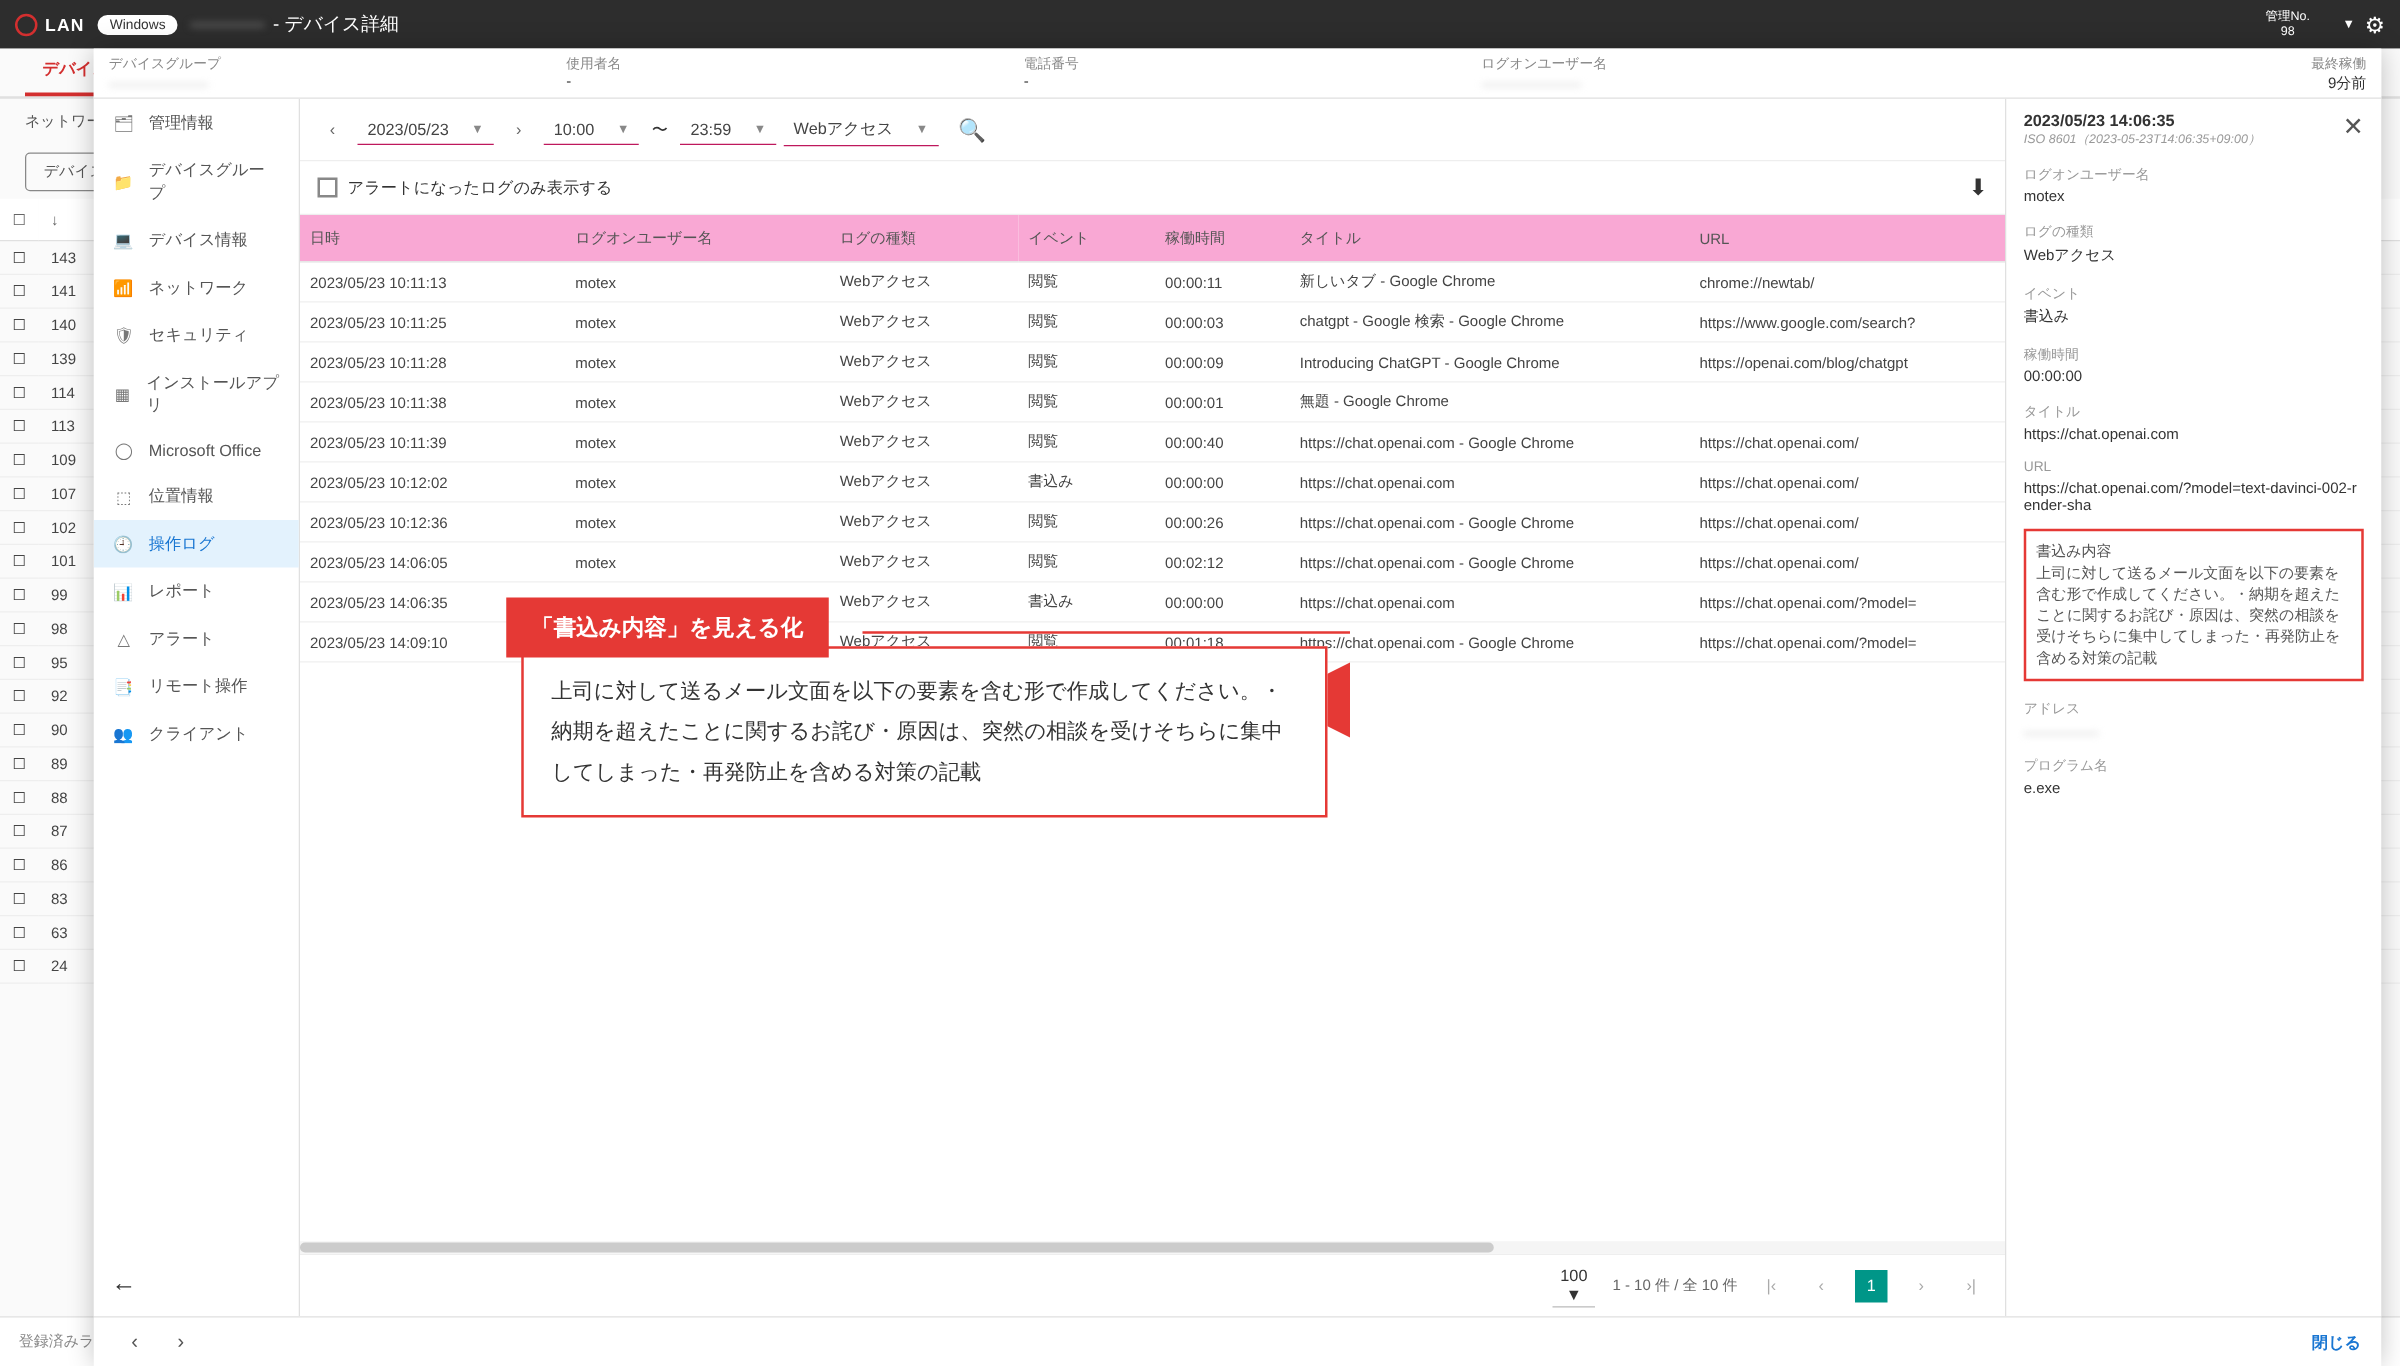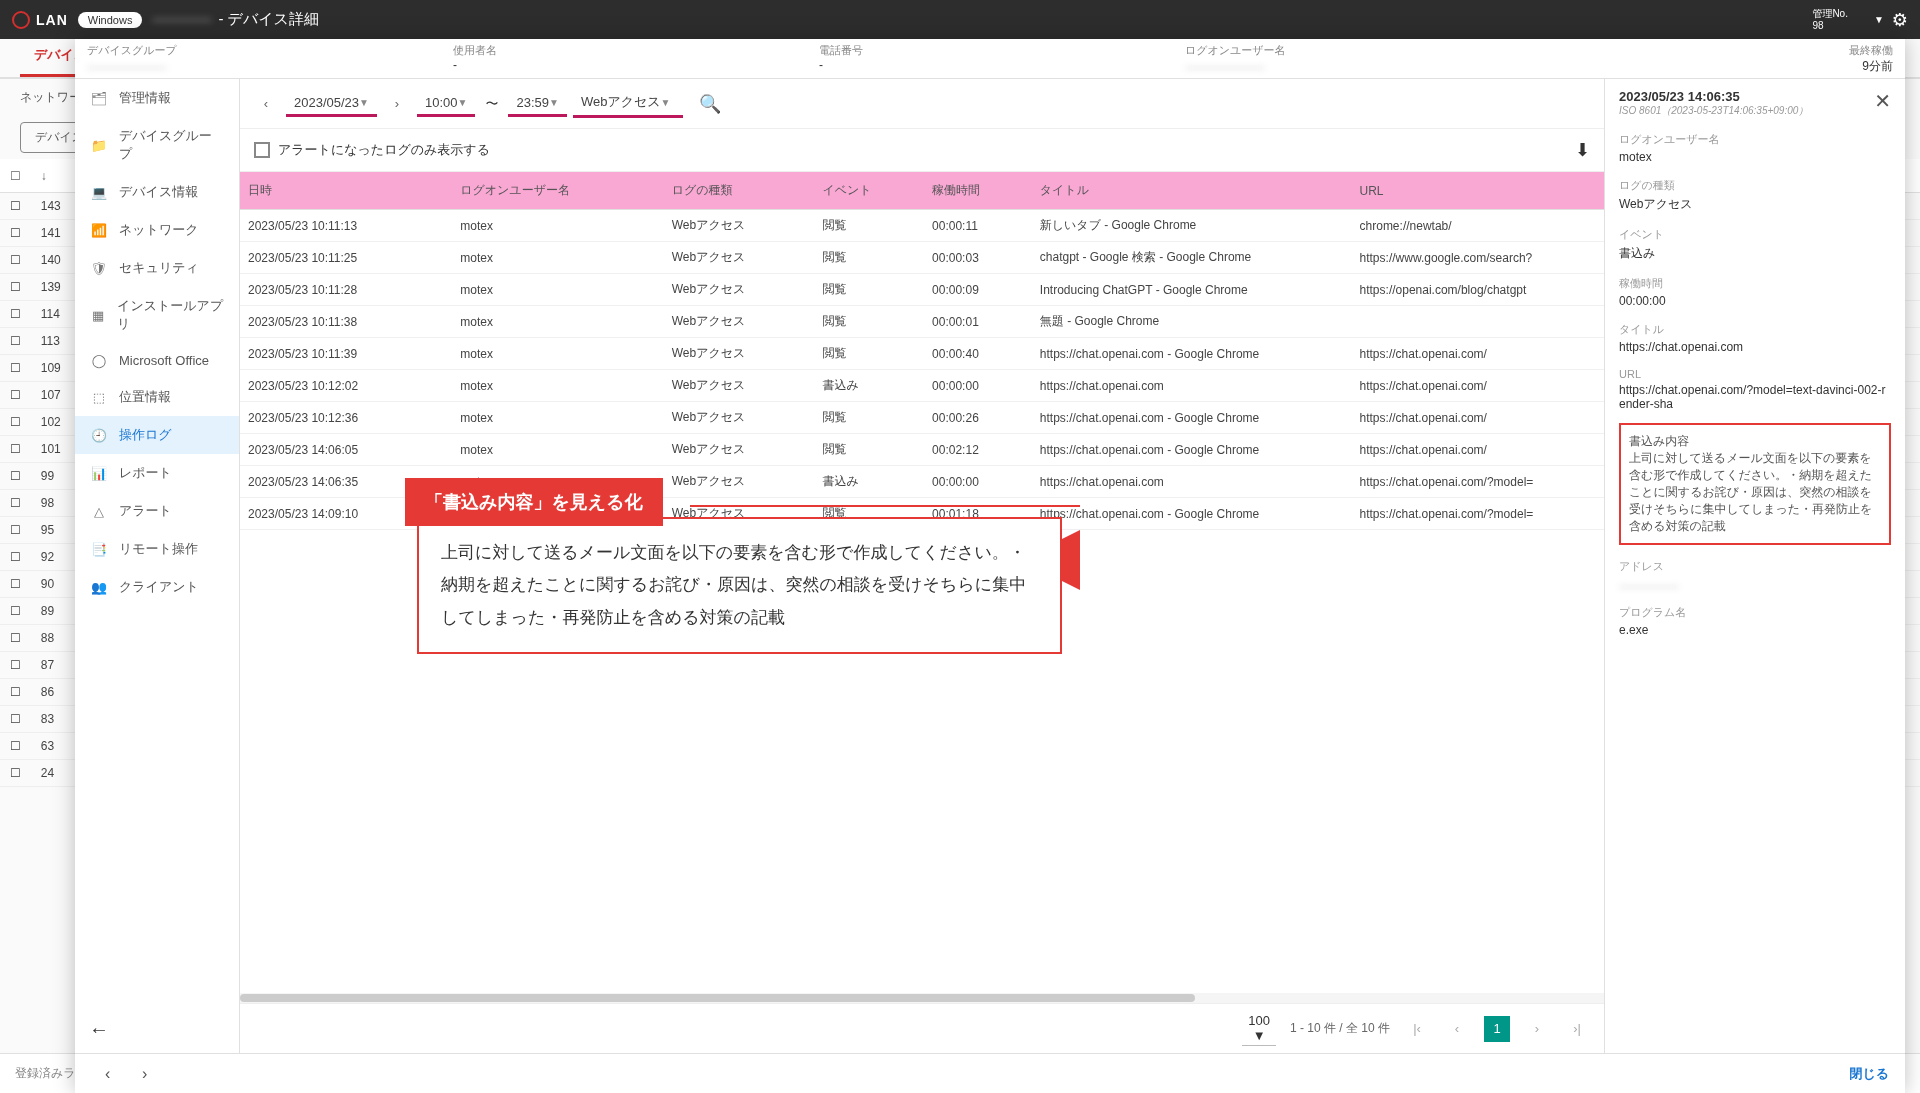--- a/index.html
+++ b/index.html
@@ -6,21 +6,21 @@
 body { background: #f5f5f5; color: #333; font-size: 13px; overflow: hidden; }
 
 
 .topbar { height: 39px; background: #2d2d2d; color: #fff; display: flex; align-items: center; padding: 0 12px; }
 .topbar .logo { width: 18px; height: 18px; border: 2px solid #d32f2f; border-radius: 50%; margin-right: 6px; display:inline-block; }
 .topbar .lab { font-weight: bold; letter-spacing: 1px; font-size: 14px; }
 .topbar .badge { background: #fff; color: #333; border-radius: 12px; padding: 2px 10px; font-size: 11px; margin: 0 10px; }
 .topbar .devname { filter: blur(3px); background:#555; padding:2px 30px; border-radius:2px; margin-right:6px;}
 .topbar .title { font-size: 15px; }
 .topbar .spacer { flex: 1; }
-.topbar .mgmt { text-align: left; font-size: 10px; line-height: 1.2; margin-right: 18px; }
+.topbar .mgmt { text-align: center; font-size: 10px; line-height: 1.2; margin-right: 18px; }
 .topbar .tri { margin: 0 8px; font-size:10px;}
 .topbar .gear { font-size: 18px; cursor: pointer; }
 
 
 .infostrip { height: 40px; background: #fff; border-bottom: 1px solid #e0e0e0; display: flex; margin-left:75px; margin-right:15px;}
 .infostrip .col { flex: 1; padding: 4px 12px; font-size: 11px; color: #888; }
 .infostrip .col .v { color: #333; font-size: 12px; }
 .infostrip .col .blur { filter: blur(3px); background:#ddd; display:inline-block; padding:1px 40px;}
 
 
@@ -52,21 +52,21 @@
 .leftnav .item { display:flex; align-items:center; padding:10px 14px; font-size:13px; color:#555; cursor:pointer;}
 .leftnav .item .ic { width:20px; margin-right:10px; text-align:center; color:#777;}
 .leftnav .item.active { color:#1976d2; background:#e3f2fd;}
 .leftnav .item.active .ic{color:#1976d2;}
 .leftnav .back { margin-top:auto; padding:14px; font-size:20px; cursor:pointer;}
 
 
 .center { flex:1; display:flex; flex-direction:column; border-right:1px solid #e0e0e0; min-width:0;}
 .toolbar { height:50px; display:flex; align-items:center; padding:0 12px; gap:6px; border-bottom:1px solid #eee;}
 .toolbar .navbtn { width:28px; height:28px; display:flex; align-items:center; justify-content:center; color:#666; cursor:pointer;}
-.toolbar .pill { border-bottom:3px solid #be185d; padding:4px 8px; display:flex; align-items:center; font-size:13px; color:#444;}
+.toolbar .pill { border-bottom:1px solid #be185d; padding:4px 8px; display:flex; align-items:center; gap:18px; font-size:13px; color:#444;}
 .toolbar .pill .dd{font-size:10px;color:#888;}
 .toolbar .tilde{margin:0 4px;}
 .toolbar .search{ font-size:18px; color:#555; margin-left:10px; cursor:pointer;}
 
 .filterrow { padding:10px 14px; display:flex; align-items:center; border-bottom:1px solid #eee;}
 .filterrow .chk{ width:16px; height:16px; border:2px solid #888; margin-right:8px;}
 .filterrow .dl{ margin-left:auto; font-size:18px; cursor:pointer;}
 
 .logtable { flex:1; overflow:auto;}
 .logtable table{ width:100%; border-collapse:collapse; font-size:12px;}

